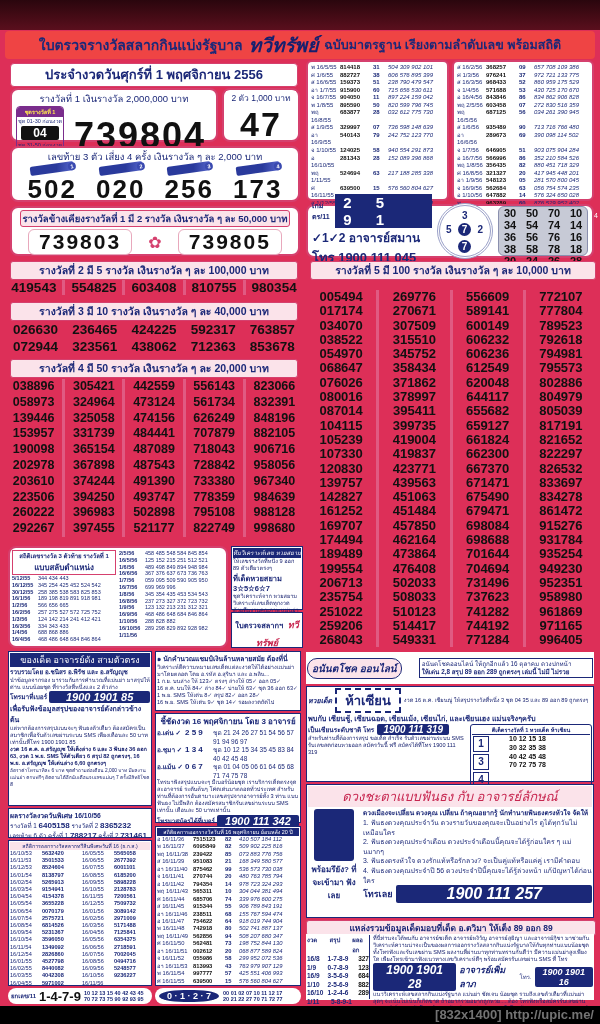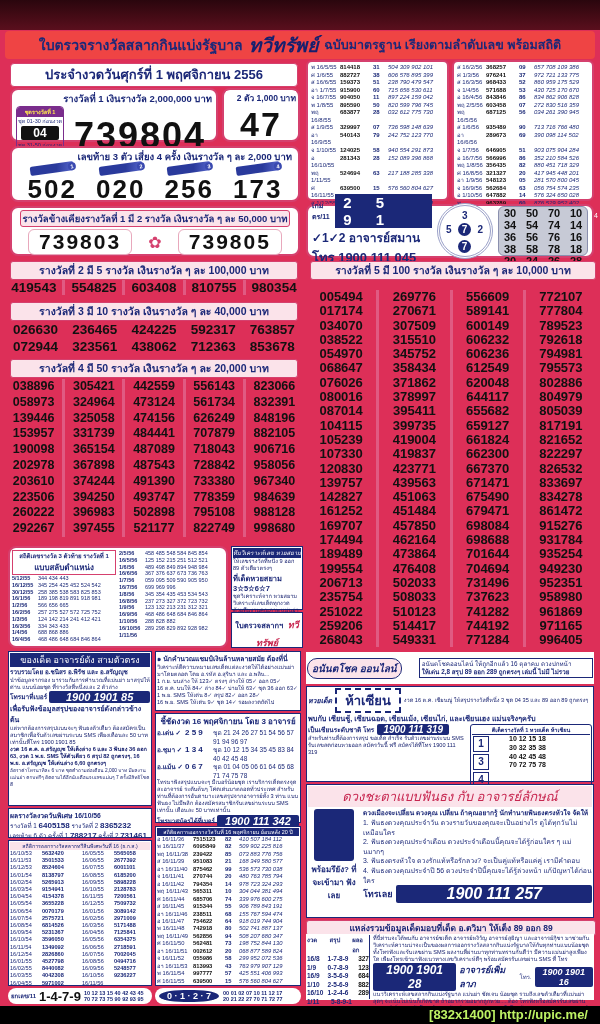--- a/index.html
+++ b/index.html
@@ -1,30 +1,30 @@
 <!DOCTYPE html>
 <html><head>
 <meta charset="utf-8">
 <style>
   html,body{margin:0;padding:0;background:#222}
   .sheet{position:relative;width:600px;height:1024px;margin:0 auto;background:#dd2f58;
          font-family:"Liberation Sans",sans-serif;overflow:hidden;color:#1b2878}
   .abs{position:absolute}
   .topstrip{left:0;top:0;width:600px;height:30px;background:linear-gradient(#2a060d,#5a0f1d)}
-  .botstrip{left:0;top:1006px;width:600px;height:18px;background:#000;color:#bef264;
-            text-align:right;font-weight:bold;font-size:13px;line-height:18px;padding-right:12px;box-sizing:border-box}
+  .botstrip{left:0;top:1006px;width:600px;height:18px;background:#000;color:#737373;
+            text-align:right;font-weight:bold;font-size:13px;line-height:18px;padding-right:6px;box-sizing:border-box}
   .titlebar{left:5px;top:31px;width:590px;height:28px;background:#ef4444;border-radius:4px;
             display:flex;align-items:center;justify-content:center;gap:6px;white-space:nowrap}
   .titlebar .t1{font-weight:bold;font-size:14px;color:#1b2878}
   .titlebar .t2{font-weight:bold;font-size:19px;color:#16206e;font-style:italic}
   .titlebar .t3{font-weight:bold;font-size:12.5px;color:#1b2878}
   .datebar{left:10px;top:63px;width:286px;height:22px;background:#fff;border:1px solid #d5406e;border-radius:4px;
            font-weight:bold;font-size:13px;text-align:center;line-height:22px;color:#1b2878}
   .panel{background:#fff;border:2px solid #d5406e;border-radius:8px;box-sizing:border-box}
-  .phead{font-weight:bold;font-size:9.5px;text-align:right;color:#1b2878;background:#fbe3ea}
+  .phead{font-weight:normal;font-size:9.5px;text-align:center;color:#1b2878;background:#fbe3ea}
   
   .setbox{width:46px;border:1px solid #7a2d8c;border-radius:4px;overflow:hidden;font-size:5.5px;text-align:center}
   .setbox .sh{background:#7a2d8c;color:#ffe94d;font-weight:bold;padding:1px 0}
   .setbox .sn{font-weight:bold;font-size:12px;background:#111;color:#fff;margin:1px 4px;border-radius:2px}
   .bignum{font-weight:bold;color:#111;letter-spacing:2px}
   
   .pencil{position:relative;display:block;width:44px;height:9px;margin:0 auto 1px;
           background:linear-gradient(100deg,#2a3a9c 60%,#5a6ad0);border-radius:2px;transform:rotate(-8deg)}
   .pencil i{position:absolute;right:-2px;top:1px;width:8px;height:8px;background:#3a4ab0;color:#fff;
             border-radius:50%;font-style:normal;font-size:5.5px;line-height:8px;text-align:center;font-weight:bold}

